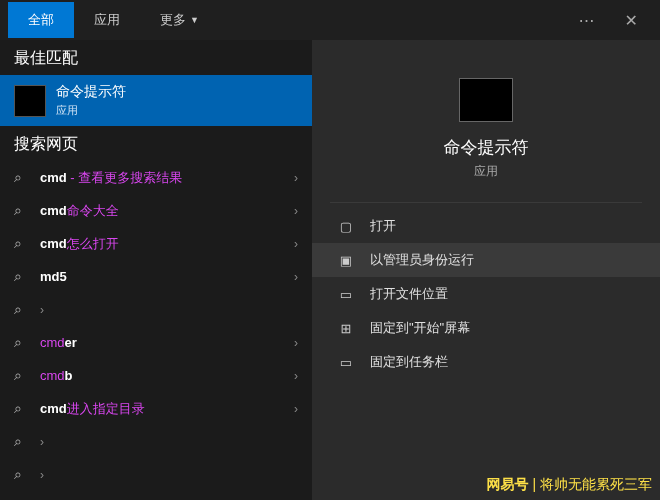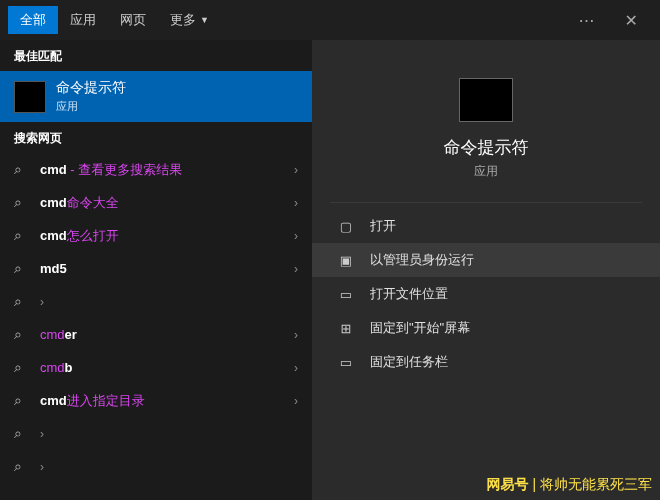--- a/index.html
+++ b/index.html
@@ -1,27 +1,27 @@
 <!DOCTYPE html>
 <html><head>
 <meta charset="utf-8">
 <style>
   * { box-sizing: border-box; margin: 0; padding: 0; font-family: "Microsoft YaHei", "Segoe UI", sans-serif; }
   body { width: 660px; height: 500px; background: #1f1f1f; color: #fff; overflow: hidden; position: relative; }
   .tabs { display: flex; align-items: center; height: 40px; padding: 0 8px; font-size: 13px; }
-  .tab { padding: 0 12px; height: 28px; display: flex; align-items: center; color: #ccc; cursor: pointer; }
+  .tab { padding: 0 20px; height: 36px; display: flex; align-items: center; color: #ccc; cursor: pointer; }
   .tab.active { background: #0078d4; color: #fff; }
   .tab .caret { font-size: 9px; margin-left: 4px; }
   .tabs-spacer { flex: 1; }
   .dots { color: #aaa; padding: 0 14px; cursor: pointer; font-size: 16px; letter-spacing: 2px; }
   .close { color: #aaa; padding: 0 14px; cursor: pointer; font-size: 16px; }
   .body { display: flex; height: 460px; }
   .left { width: 312px; background: #1b1b1b; overflow: hidden; }
   .right { flex: 1; background: #2b2b2b; position: relative; }
-  .section-hdr { font-size: 12px; color: #fff; font-weight: 700; padding: 8px 14px 6px; }
+  .section-hdr { font-size: 16px; color: #fff; font-weight: 400; padding: 8px 14px 6px; }
   .best-match { display: flex; align-items: center; padding: 8px 14px; background: #0063b1; }
   .cmd-icon { width: 32px; height: 32px; background: #000; border: 1px solid #555; margin-right: 10px; }
   .bm-text .title { font-size: 14px; }
   .bm-text .subtitle { font-size: 11px; color: #cfe3f5; margin-top: 2px; }
   .web-list { }
   .web-item { display: flex; align-items: center; height: 33px; padding: 0 14px; font-size: 13px; color: #eee; cursor: pointer; }
   .web-item .search-icon { width: 16px; margin-right: 10px; color: #aaa; font-size: 14px; }
   .web-item .label { flex: 1; white-space: nowrap; overflow: hidden; }
   .web-item .label .dim { color: #d946ef; }
   .web-item .label .bold { font-weight: 600; color: #fff; }
@@ -37,21 +37,20 @@
   .action .aicon { width: 20px; margin-right: 14px; color: #ccc; font-size: 13px; display: inline-flex; justify-content: center; }
   .watermark { position: absolute; right: 8px; bottom: 6px; font-size: 14px; color: #fde047; }
   .watermark .logo { font-weight: 600; }
 </style>
 </head>
 <body>
 
 <div class="tabs">
   <div class="tab active">全部</div>
   <div class="tab">应用</div>
-  <div class="tab">网页</div>
   <div class="tab">
     <span>更多</span>
     <span class="caret">▼</span>
   </div>
   <div class="tabs-spacer"></div>
   <div class="dots">⋯</div>
   <div class="close">✕</div>
 </div>
 
 <div class="body">

